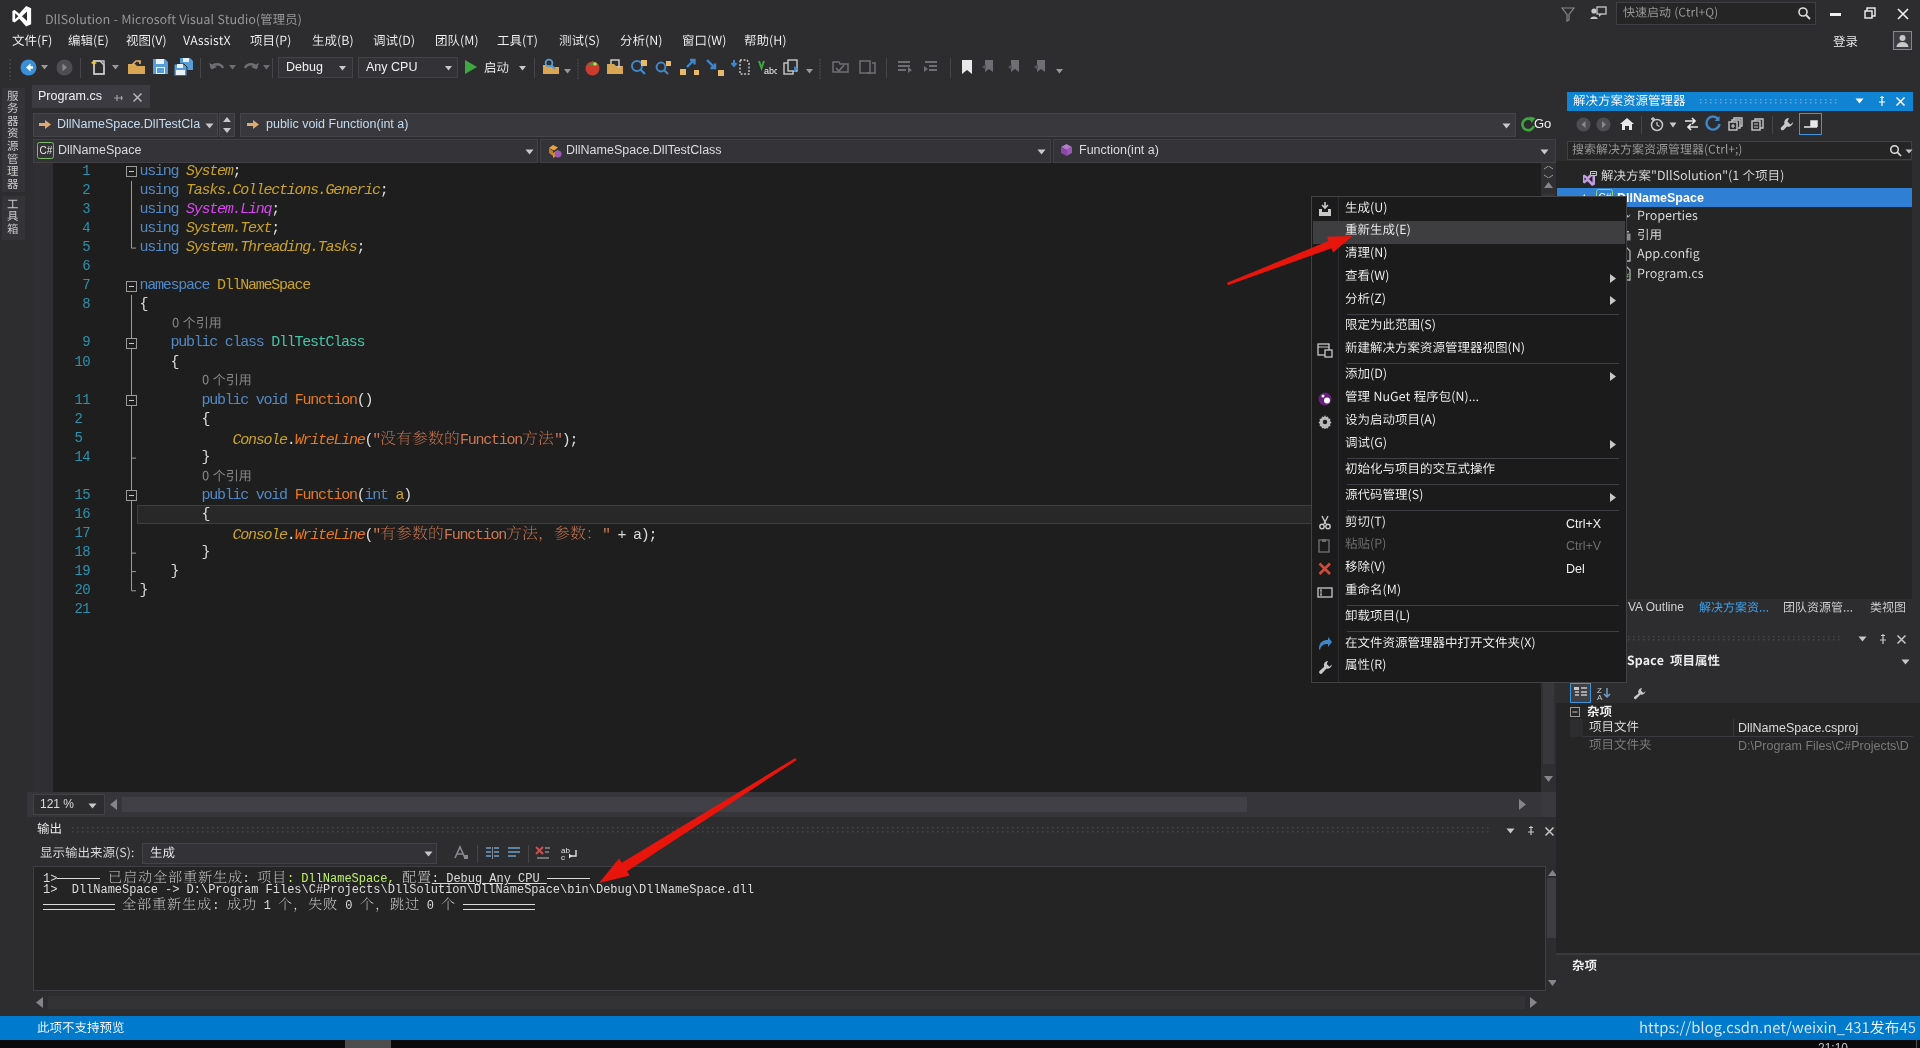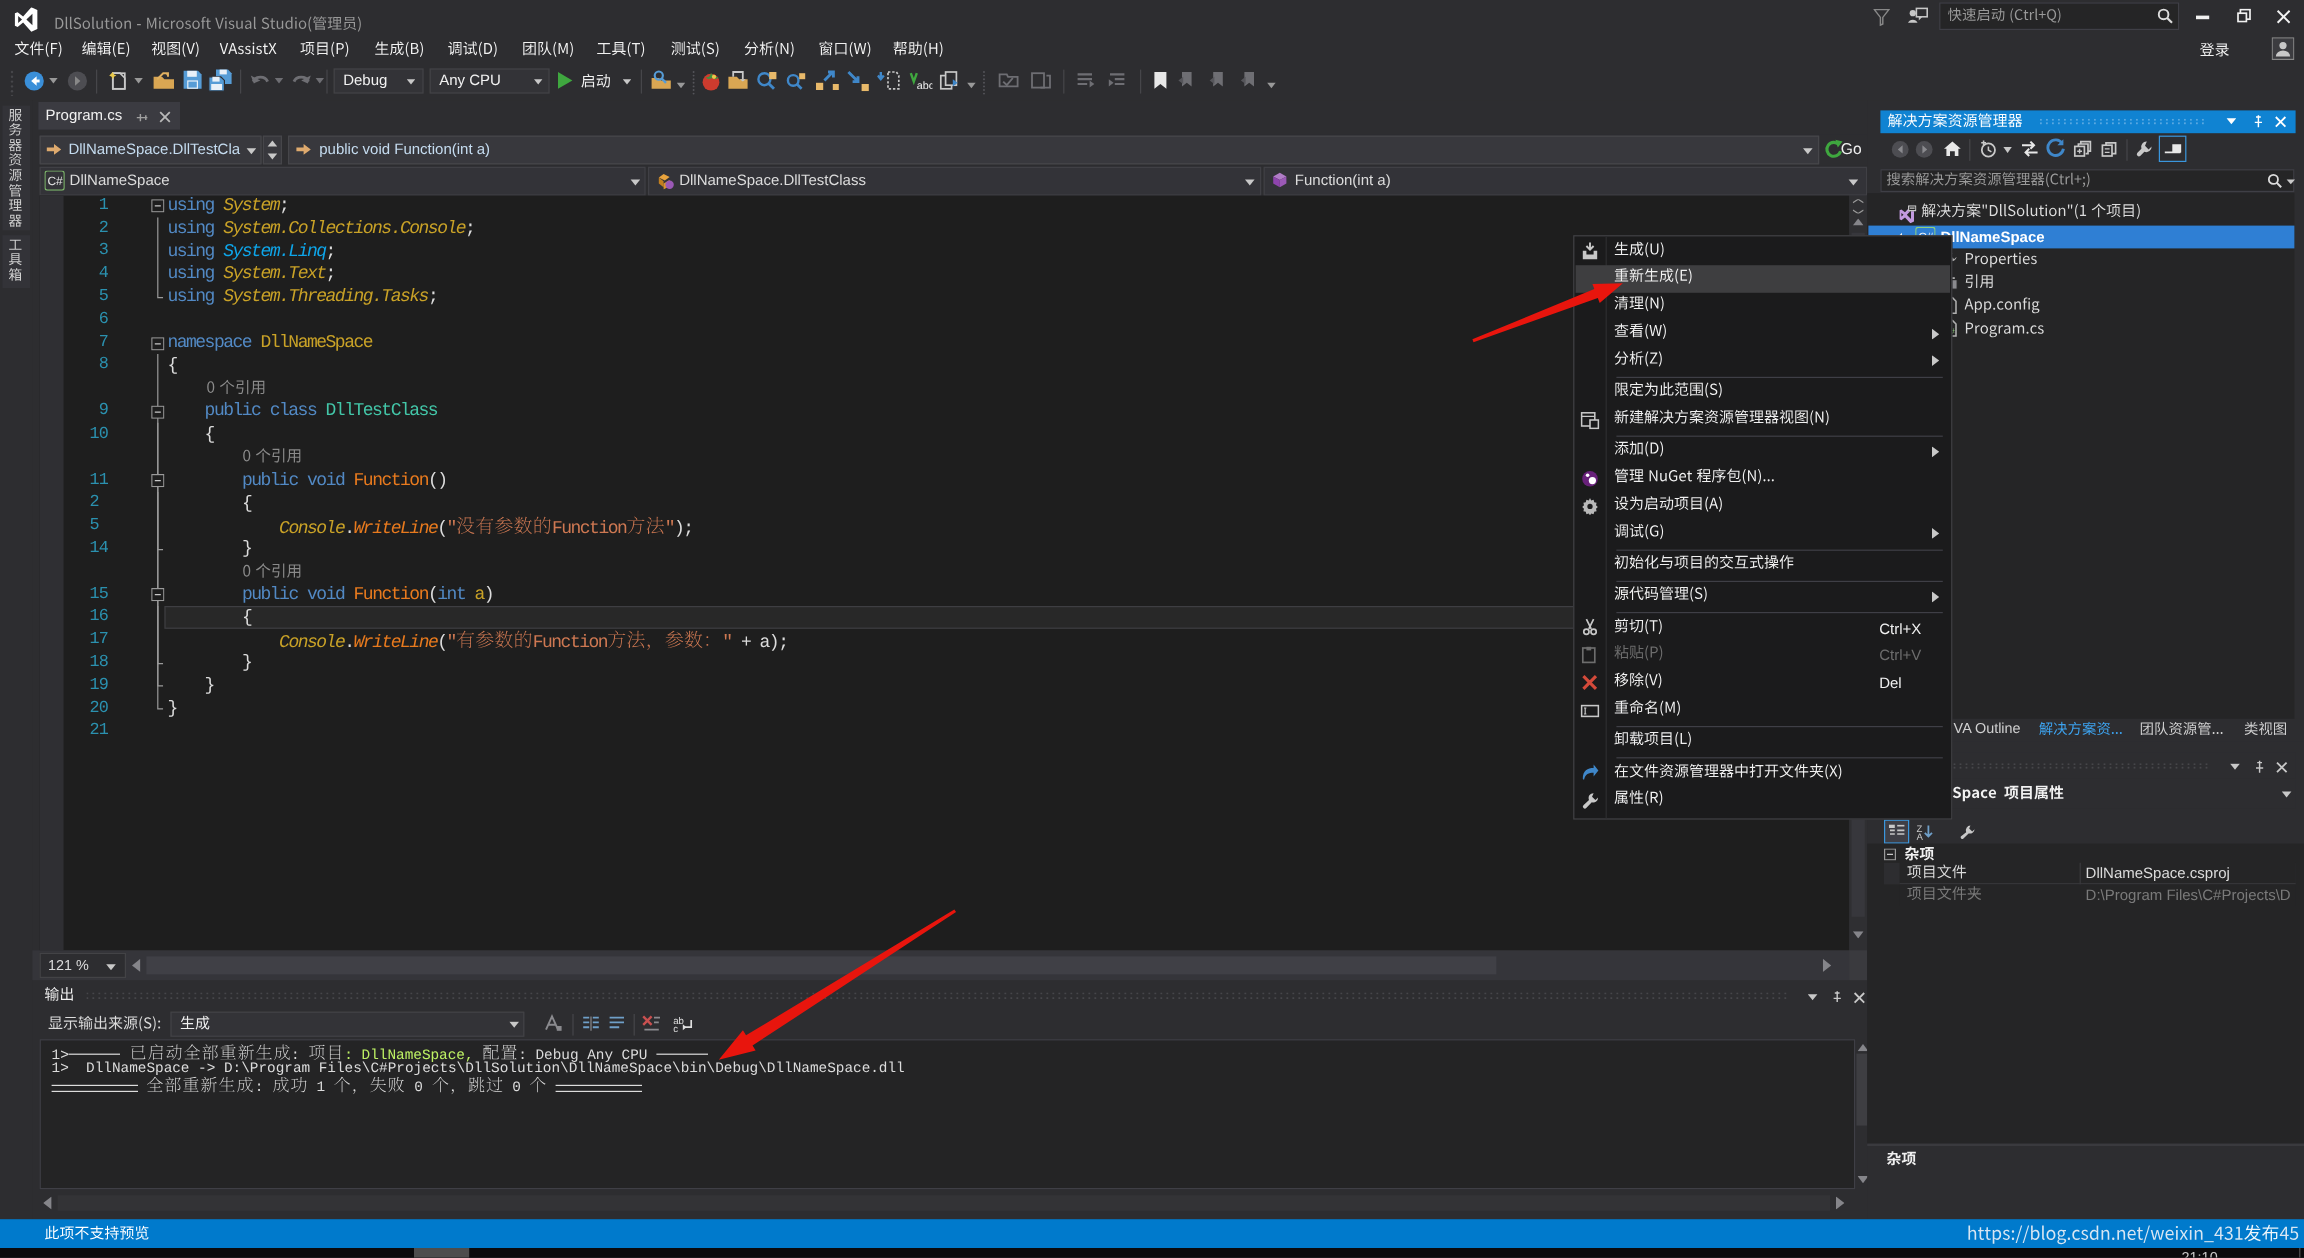--- a/index.html
+++ b/index.html
@@ -592,22 +592,22 @@
     <path d="M5.5 0 V48.1 H10" stroke="#9a9a9a" fill="none"></path>
   </svg>
 <svg class="ic" style="left:126px;top:490.2px" width="11" height="11">
     <rect x="0.5" y="0.5" width="10" height="10" fill="#1e1e1e" stroke="#9a9a9a"></rect>
     <line x1="3" y1="5.5" x2="8" y2="5.5" stroke="#c8c8c8"></line>
   </svg>
 <svg class="ic" style="left:126px;top:504.7px" width="10" height="50">
     <path d="M5.5 0 V48.1 H10" stroke="#9a9a9a" fill="none"></path>
   </svg>
 <div style="position:absolute;left:139.5px;top:163.0px;font-family:&quot;Liberation Mono&quot;,monospace;font-size:15px;letter-spacing:-1.25px;white-space:pre;line-height:17px;"><span style="color:#5289c4;">using </span><span style="color:#c9a227;font-style:italic;">System</span><span style="color:#dcdcdc;">;</span></div>
-<div style="position:absolute;left:139.5px;top:182.1px;font-family:&quot;Liberation Mono&quot;,monospace;font-size:15px;letter-spacing:-1.25px;white-space:pre;line-height:17px;"><span style="color:#5289c4;">using </span><span style="color:#c9a227;font-style:italic;">System.Collections.Console</span><span style="color:#dcdcdc;">;</span></div>
-<div style="position:absolute;left:139.5px;top:201.1px;font-family:&quot;Liberation Mono&quot;,monospace;font-size:15px;letter-spacing:-1.25px;white-space:pre;line-height:17px;"><span style="color:#5289c4;">using </span><span style="color:#0ea5e9;font-style:italic;">System.Linq</span><span style="color:#dcdcdc;">;</span></div>
+<div style="position:absolute;left:139.5px;top:182.1px;font-family:&quot;Liberation Mono&quot;,monospace;font-size:15px;letter-spacing:-1.25px;white-space:pre;line-height:17px;"><span style="color:#5289c4;">using </span><span style="color:#c9a227;font-style:italic;">Tasks.Collections.Generic</span><span style="color:#dcdcdc;">;</span></div>
+<div style="position:absolute;left:139.5px;top:201.1px;font-family:&quot;Liberation Mono&quot;,monospace;font-size:15px;letter-spacing:-1.25px;white-space:pre;line-height:17px;"><span style="color:#5289c4;">using </span><span style="color:#d946ef;font-style:italic;">System.Linq</span><span style="color:#dcdcdc;">;</span></div>
 <div style="position:absolute;left:139.5px;top:220.2px;font-family:&quot;Liberation Mono&quot;,monospace;font-size:15px;letter-spacing:-1.25px;white-space:pre;line-height:17px;"><span style="color:#5289c4;">using </span><span style="color:#c9a227;font-style:italic;">System.Text</span><span style="color:#dcdcdc;">;</span></div>
 <div style="position:absolute;left:139.5px;top:239.2px;font-family:&quot;Liberation Mono&quot;,monospace;font-size:15px;letter-spacing:-1.25px;white-space:pre;line-height:17px;"><span style="color:#5289c4;">using </span><span style="color:#c9a227;font-style:italic;">System.Threading.Tasks</span><span style="color:#dcdcdc;">;</span></div>
 <div style="position:absolute;left:139.5px;top:277.3px;font-family:&quot;Liberation Mono&quot;,monospace;font-size:15px;letter-spacing:-1.25px;white-space:pre;line-height:17px;"><span style="color:#5289c4;">namespace </span><span style="color:#c9a227;">DllNameSpace</span></div>
 <div style="position:absolute;left:139.5px;top:296.3px;font-family:&quot;Liberation Mono&quot;,monospace;font-size:15px;letter-spacing:-1.25px;white-space:pre;line-height:17px;"><span style="color:#dcdcdc;">{</span></div>
 <div style="position:absolute;left:170.5px;top:334.4px;font-family:&quot;Liberation Mono&quot;,monospace;font-size:15px;letter-spacing:-1.25px;white-space:pre;line-height:17px;"><span style="color:#5289c4;">public class </span><span style="color:#43c6a8;">DllTestClass</span></div>
 <div style="position:absolute;left:170.5px;top:353.5px;font-family:&quot;Liberation Mono&quot;,monospace;font-size:15px;letter-spacing:-1.25px;white-space:pre;line-height:17px;"><span style="color:#dcdcdc;">{</span></div>
 <div style="position:absolute;left:201.6px;top:391.6px;font-family:&quot;Liberation Mono&quot;,monospace;font-size:15px;letter-spacing:-1.25px;white-space:pre;line-height:17px;"><span style="color:#5289c4;">public void </span><span style="color:#e87a1e;">Function</span><span style="color:#dcdcdc;">()</span></div>
 <div style="position:absolute;left:201.6px;top:410.7px;font-family:&quot;Liberation Mono&quot;,monospace;font-size:15px;letter-spacing:-1.25px;white-space:pre;line-height:17px;"><span style="color:#dcdcdc;">{</span></div>
 <div style="position:absolute;left:232.6px;top:429.7px;font-family:&quot;Liberation Mono&quot;,monospace;font-size:15px;letter-spacing:-1.25px;white-space:pre;line-height:17px;"><span style="color:#c9a227;font-style:italic;">Console</span><span style="color:#dcdcdc;">.</span><span style="color:#e87a1e;font-style:italic;">WriteLine</span><span style="color:#dcdcdc;">(</span><span style="color:#ce7852;">"</span><svg style="display:inline-block;vertical-align:-3.2px;position:static;margin:0" width="16" height="17">
       <g transform="translate(0,13.8) scale(0.01580)">
@@ -1413,21 +1413,21 @@
         <use href="#Gs76EE" x="0" fill="#dcdcdc"></use>
       </g>
     </svg><span style="color:#bef264;">: DllNameSpace, </span><svg style="display:inline-block;vertical-align:-2.9px;position:static;margin:0" width="15" height="15">
       <g transform="translate(0,12.2) scale(0.01420)">
         <use href="#Gs914D" x="0" fill="#dcdcdc"></use>
       </g>
     </svg><svg style="display:inline-block;vertical-align:-2.9px;position:static;margin:0" width="15" height="15">
       <g transform="translate(0,12.2) scale(0.01420)">
         <use href="#Gs7F6E" x="0" fill="#dcdcdc"></use>
       </g>
-    </svg><span style="color:#dcdcdc;">: Debug Any CPU </span><span style="display:inline-block;width:43px;height:4px;border-top:1.7px solid #dcdcdc"></span></div>
+    </svg><span style="color:#dcdcdc;text-decoration:underline;">: Debug Any CPU </span><span style="display:inline-block;width:43px;height:4px;border-top:1.7px solid #dcdcdc"></span></div>
 <div style="position:absolute;left:43px;top:883.7px;font-family:&quot;Liberation Mono&quot;,monospace;font-size:12px;letter-spacing:-0.02px;white-space:pre;line-height:13px;color:#dcdcdc"><span style="color:#dcdcdc;">1&gt;  DllNameSpace -&gt; D:\Program Files\C#Projects\DllSolution\DllNameSpace\bin\Debug\DllNameSpace.dll</span></div>
 <div style="position:absolute;left:43px;top:897.4px;font-family:&quot;Liberation Mono&quot;,monospace;font-size:12px;letter-spacing:-0.02px;white-space:pre;line-height:13px;color:#dcdcdc"><span style="display:inline-block;width:72px;height:6px;border-top:1.6px solid #dcdcdc;border-bottom:1.6px solid #dcdcdc"></span><span style="color:#dcdcdc;"> </span><svg style="display:inline-block;vertical-align:-2.9px;position:static;margin:0" width="15" height="15">
       <g transform="translate(0,12.2) scale(0.01420)">
         <use href="#Gs5168" x="0" fill="#dcdcdc"></use>
       </g>
     </svg><svg style="display:inline-block;vertical-align:-2.9px;position:static;margin:0" width="15" height="15">
       <g transform="translate(0,12.2) scale(0.01420)">
         <use href="#Gs90E8" x="0" fill="#dcdcdc"></use>
       </g>
     </svg><svg style="display:inline-block;vertical-align:-2.9px;position:static;margin:0" width="15" height="15">

